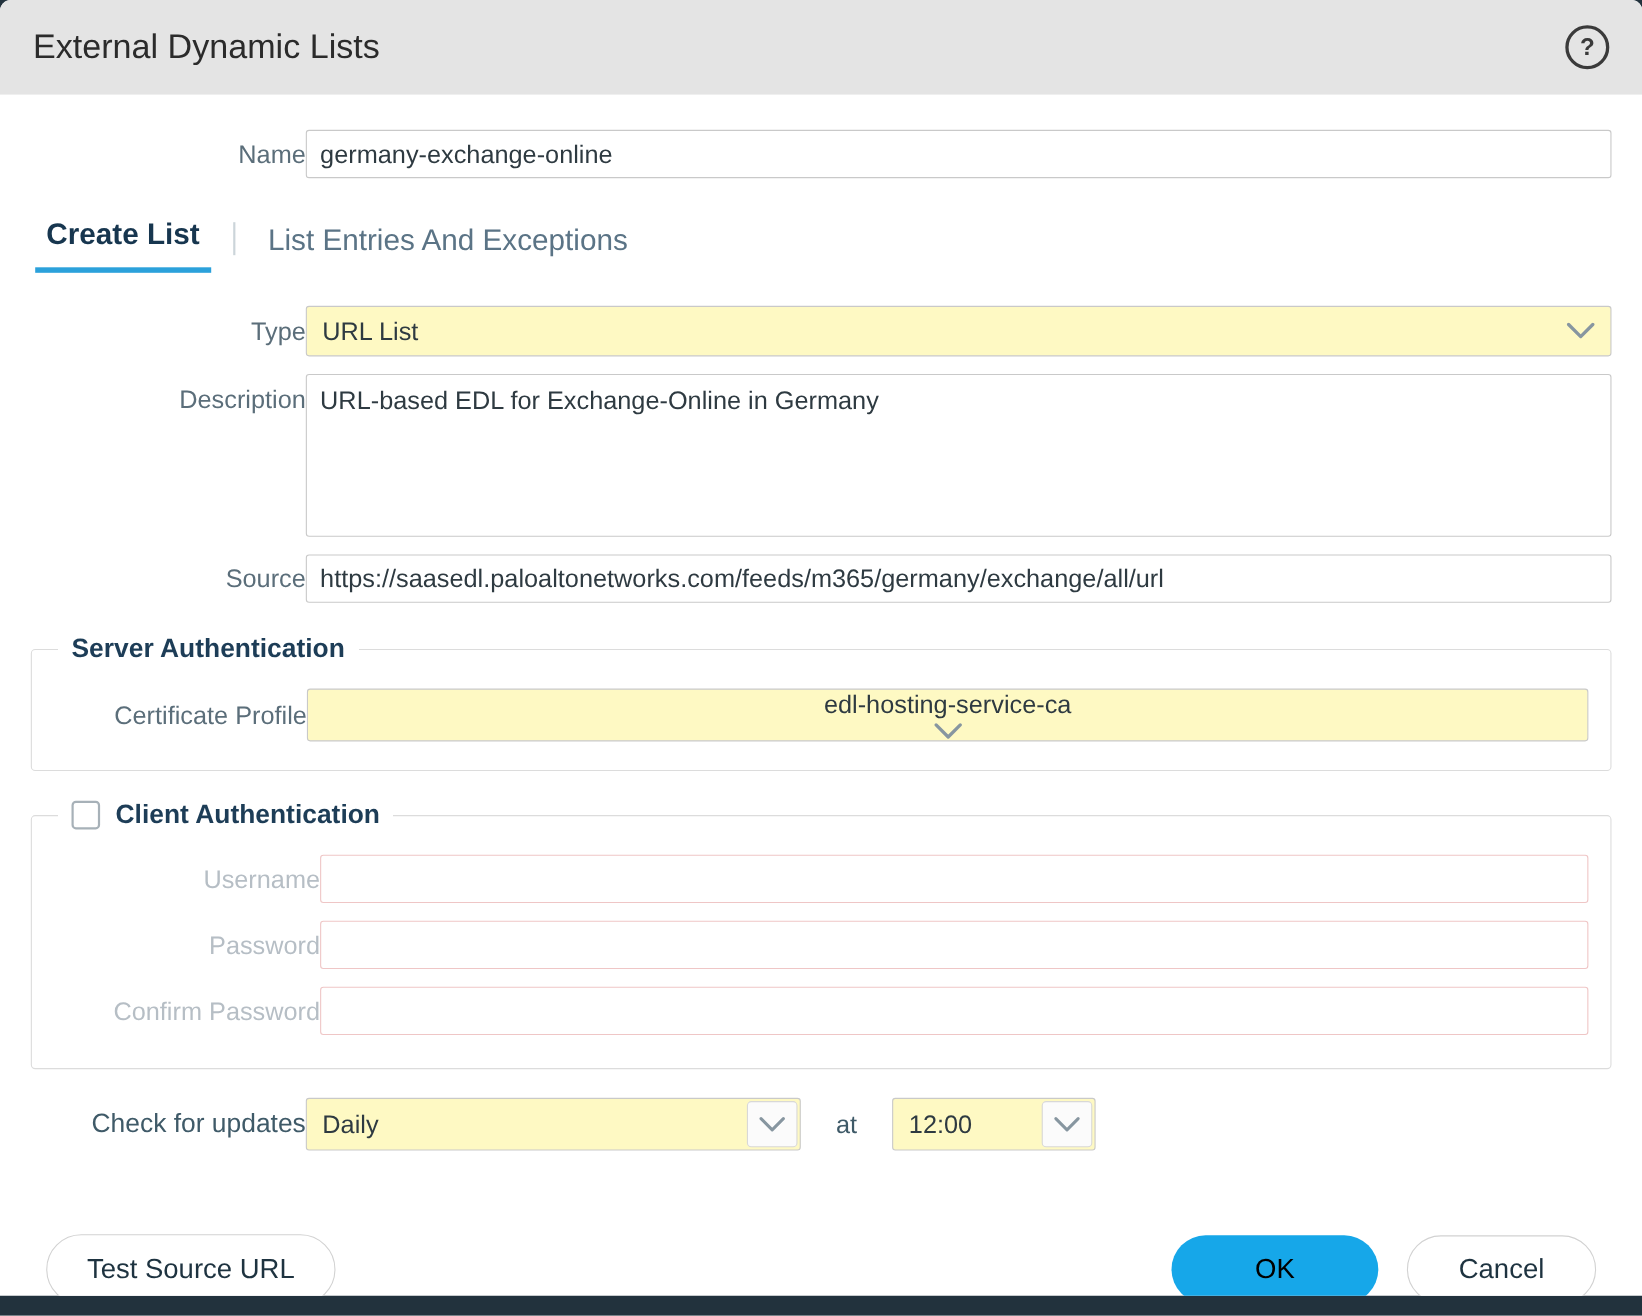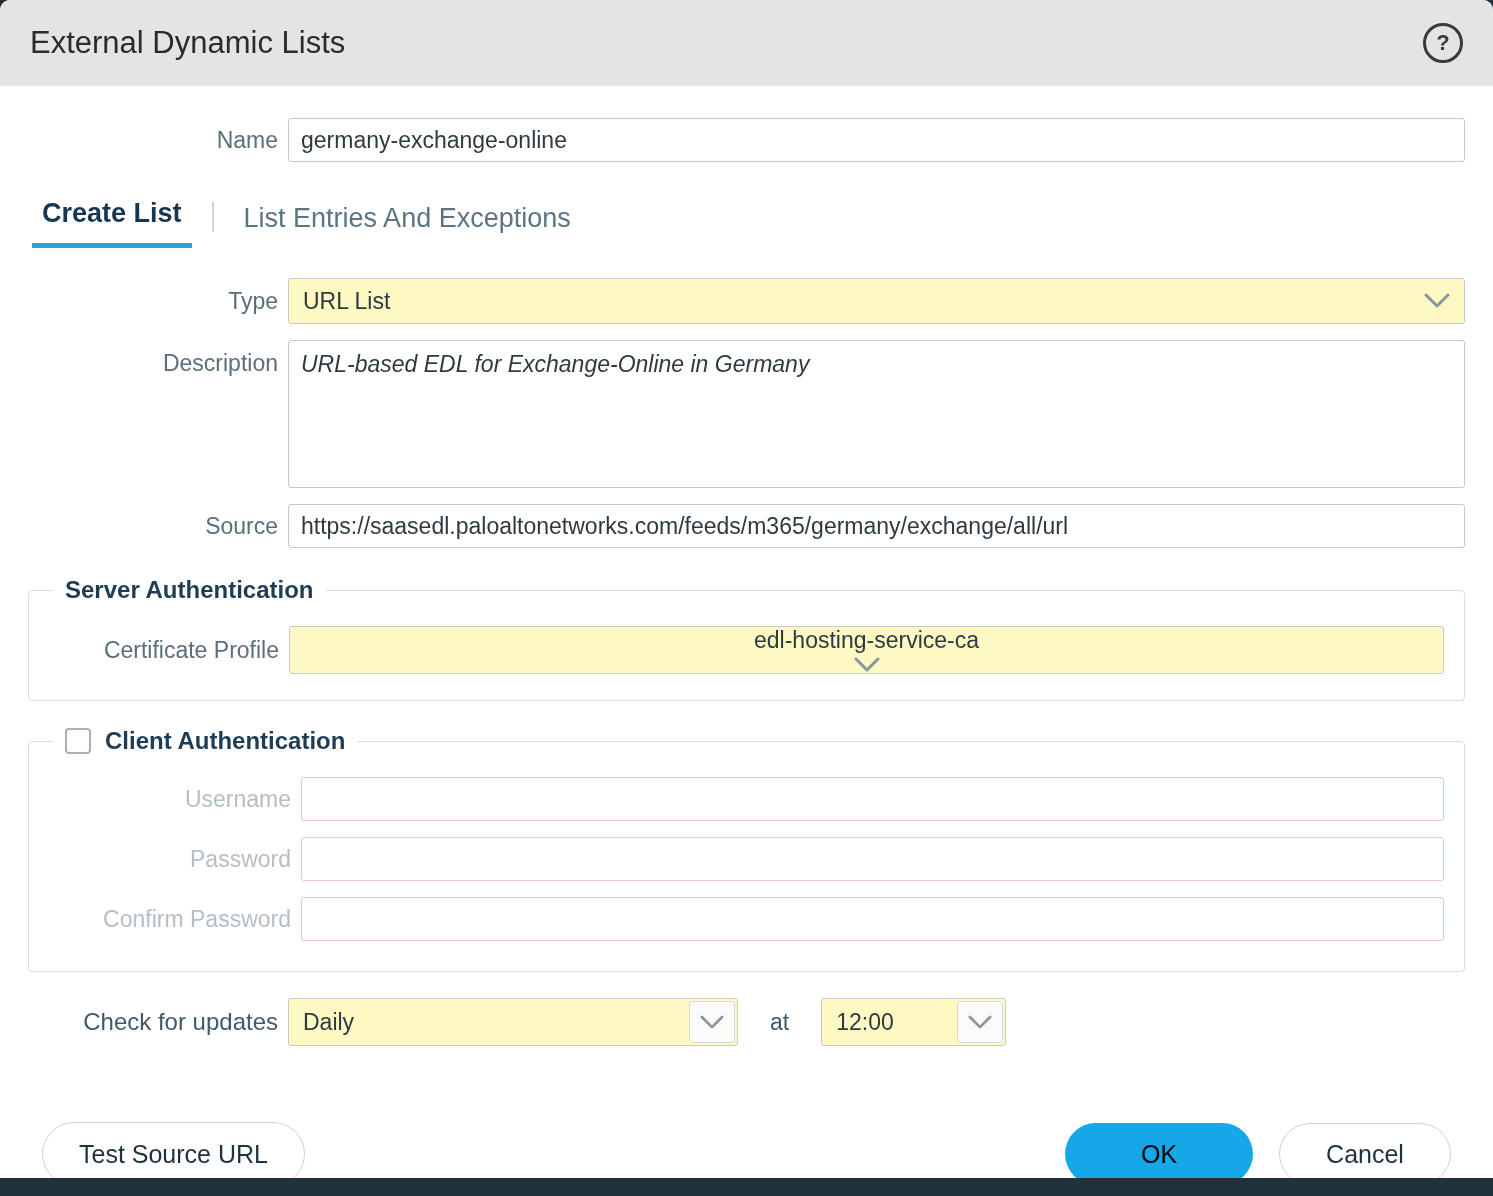--- a/index.html
+++ b/index.html
@@ -26,33 +26,33 @@
   .help-icon {
     width: 34px; height: 34px;
     border: 3px solid #3a3a3a; border-radius: 50%;
     display: flex; align-items: center; justify-content: center;
     font-size: 22px; font-weight: 700; color: #3a3a3a; cursor: pointer;
   }
   .content { padding: 32px 28px 0 28px; }
 
   .form-row {
     display: grid; grid-template-columns: 250px 1fr;
-    column-gap: 10px; align-items: center;
+    align-items: center;
   }
   .form-row.align-top { align-items: start; }
   .form-row.align-top .field-label { padding-top: 10px; }
   .field-label { text-align: right; font-size: 23px; color: #5b6e7a; }
 
   .text-input {
     height: 44px; border: 1px solid #c9c9c9; border-radius: 3px;
     font-size: 23px; color: #2e3a41; padding: 0 12px;
     font-family: inherit; outline: none; width: 100%;
     box-sizing: border-box; background: #fff;
   }
-  textarea.text-input { height: 148px; padding: 8px 12px; resize: none; line-height: 1.35; font-style: italic; }
+  textarea.text-input { height: 148px; padding: 8px 12px; resize: none; line-height: 1.35; }
 
   .tabs { display: flex; align-items: flex-end; margin: 36px 0 30px 4px; }
   .tab { font-size: 27px; padding: 0 10px 14px 10px; cursor: pointer; }
   .tab.active { color: #17364f; font-weight: 700; border-bottom: 5px solid #2ba1db; }
   .tab.inactive { color: #5b7486; }
   .tab-sep { width: 2px; height: 30px; background: #ccd5da; margin: 0 20px 16px 20px; }
 
   .select {
     display: flex; align-items: center; justify-content: space-between;
     border: 1px solid #c9c9c9; border-radius: 3px;

